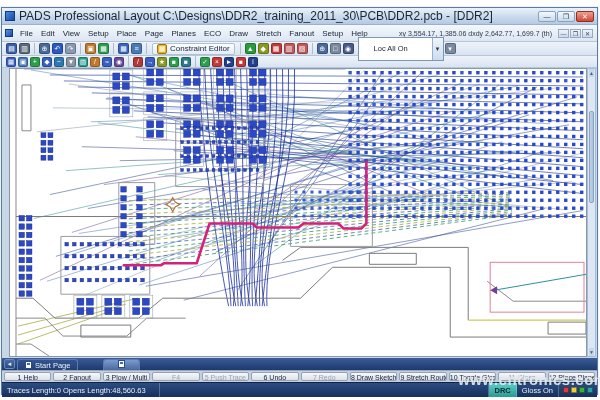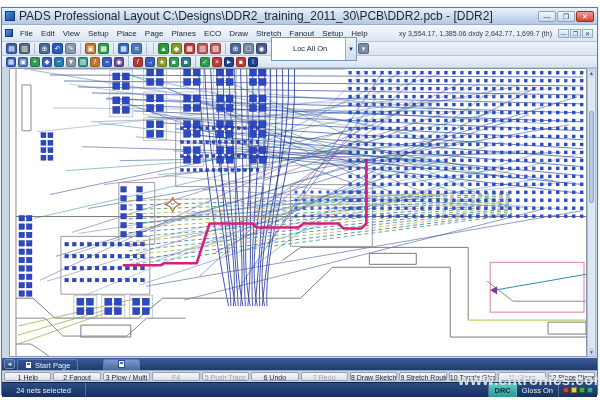--- a/index.html
+++ b/index.html
@@ -30,21 +30,21 @@
   .tb1 { height:14px; } .tb2 { height:12px; }
   .ticon { width:11px; height:11px; border-radius:2px; display:inline-flex; align-items:center; justify-content:center;
     font-size:7px; color:#fff; margin:0 1px; flex:none; border:1px solid rgba(0,0,0,.25); }
   .tb2 .ticon { width:10px; height:10px; font-size:6.5px; }
   .tsep { width:1px; height:11px; background:#aebccd; margin:0 3px; flex:none; }
   .ce-btn { display:inline-flex; align-items:center; gap:3px; font-size:8px; color:#18243a;
     padding:0 4px; height:12px; border:1px solid #b0c0d4; border-radius:2px; background:linear-gradient(#fdfefe,#e4ecf6); margin:0 2px; }
   .ce-icn { width:10px; height:10px; border-radius:2px; background:#e8b820; border:1px solid #9a7410;
     color:#fff; font-size:7px; display:flex; align-items:center; justify-content:center; }
   .combo { display:inline-flex; align-items:center; height:24px; width:86px; background:#fff;
-    border:1px solid #7a96b8; margin-left:3px; font-size:7.5px; color:#202838; padding-left:21px; }
+    border:1px solid #7a96b8; margin-left:3px; font-size:7.5px; color:#202838; padding-left:15px; }
   .combo .arrow { margin-left:auto; width:11px; height:100%; background:linear-gradient(#eef4fa,#cddced);
     border-left:1px solid #9ab0cc; font-size:6px; display:flex; align-items:center; justify-content:center; color:#2a3a50; }
   
   .canvas-wrap { position:relative; height:290px; background:#c9d6e6; }
   .pcb-canvas { position:absolute; left:7px; top:0; right:10px; bottom:1px; background:#fff; border:1px solid #8898ac; }
   .pcb-canvas svg { width:100%; height:100%; display:block; }
   .vscroll { position:absolute; right:1px; top:0; bottom:1px; width:9px; background:#dce7f3; border:1px solid #a8bcd2; }
   .vthumb { position:absolute; left:1px; right:1px; top:42px; height:92px; background:linear-gradient(90deg,#c2d4e8,#a8c0dc); border:1px solid #8aa4c4; border-radius:2px; }
   .varr { position:absolute; left:1px; right:1px; height:8px; background:#c6d6ea; font-size:5px; text-align:center; line-height:8px; color:#44608a; }
   
@@ -123,20 +123,24 @@
         <span class="ticon" style="background: rgb(42, 90, 192);">↶</span>
         <span class="ticon" style="background: rgb(138, 154, 176);">↷</span>
         <span class="tsep"></span>
         <span class="ticon" style="background: rgb(192, 122, 42);">▣</span>
         <span class="ticon" style="background: rgb(46, 158, 78);">▦</span>
         <span class="tsep"></span>
         <span class="ticon" style="background: rgb(58, 102, 192);">▦</span>
         <span class="ticon" style="background: rgb(74, 122, 181);">≡</span>
         <span class="tsep"></span>
       </span>
+    <span class="ce-btn">
+      <span class="ce-icn">▦</span>
+      <span>Constraint Editor</span>
+    </span>
     <span style="display:flex;align-items:center;">
         <span class="tsep"></span>
         <span class="ticon" style="background: rgb(42, 154, 58);">▲</span>
         <span class="ticon" style="background: rgb(138, 154, 32);">◆</span>
         <span class="ticon" style="background: rgb(192, 58, 58);">▦</span>
         <span class="ticon" style="background: rgb(192, 90, 90);">▥</span>
         <span class="ticon" style="background: rgb(192, 90, 90);">▨</span>
         <span class="tsep"></span>
         <span class="ticon" style="background: rgb(74, 106, 154);">⊕</span>
         <span class="ticon" style="background: rgb(122, 138, 160);">□</span>
@@ -1207,21 +1211,21 @@
       <span class="fkey">6 Undo</span>
       <span class="fkey disabled">7 Redo</span>
       <span class="fkey">8 Draw Sketch</span>
       <span class="fkey">9 Stretch Route</span>
       <span class="fkey">10 Toggle Gloss</span>
       <span class="fkey disabled">11 Gloss</span>
       <span class="fkey">12 Place Plane</span>
     </div>
 
   <div class="statusbar">
-    <div class="seg" style="width:84px;justify-content:center;">24 nets selected</div>
+    <div class="seg" style="width:158px;">Traces Length:0 Opens Length:48,560.63</div>
     <div class="seg grow"></div>
     <div class="seg badge-drc">DRC</div>
     <div class="seg">Gloss On</div>
     <div class="leds">
         <span class="led" style="background: rgb(208, 64, 64);"></span>
         <span class="led" style="background: rgb(232, 208, 64);"></span>
         <span class="led" style="background: rgb(58, 176, 58);"></span>
         <span class="led" style="background: rgb(42, 160, 160);"></span>
       </div>
   </div>

